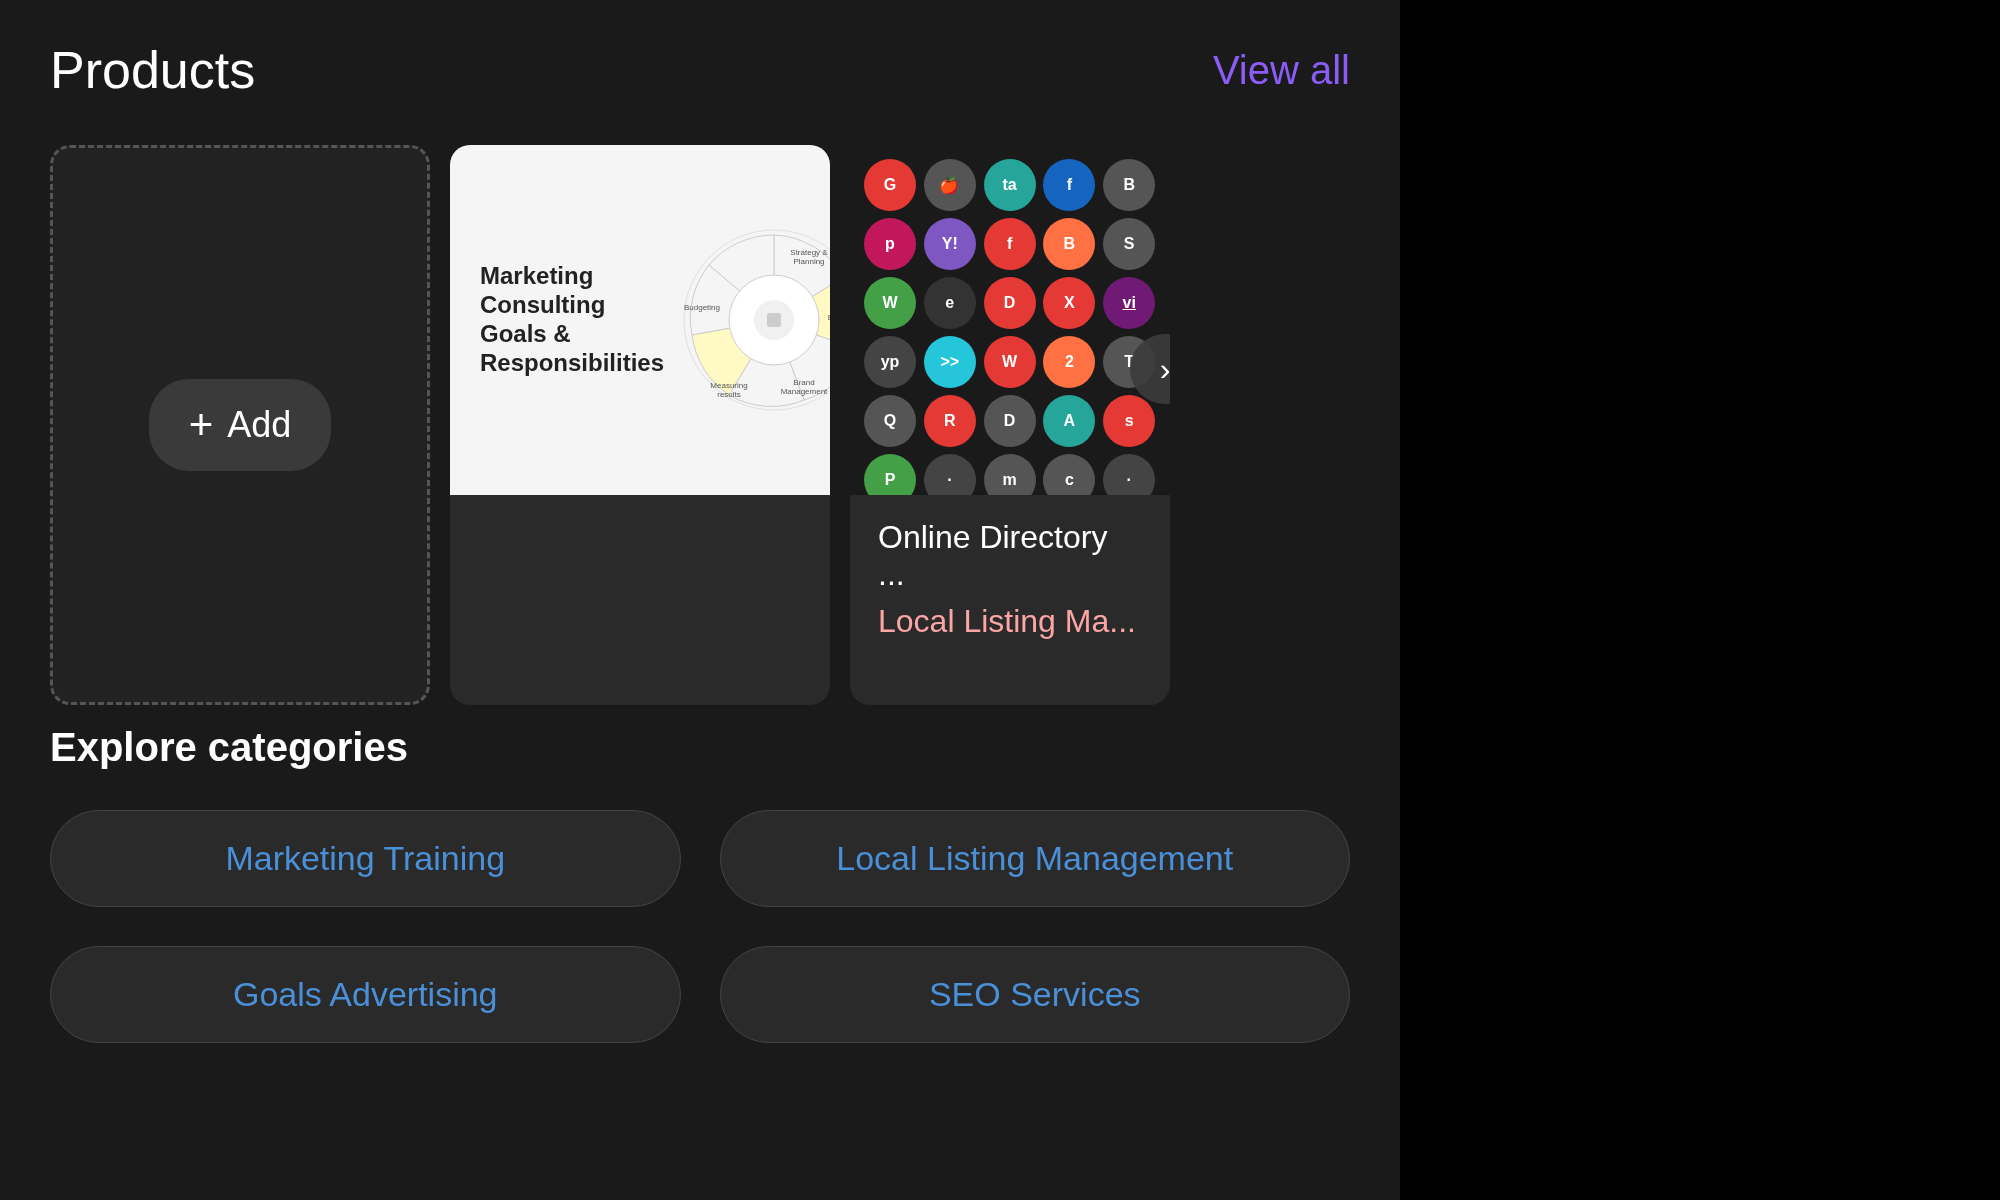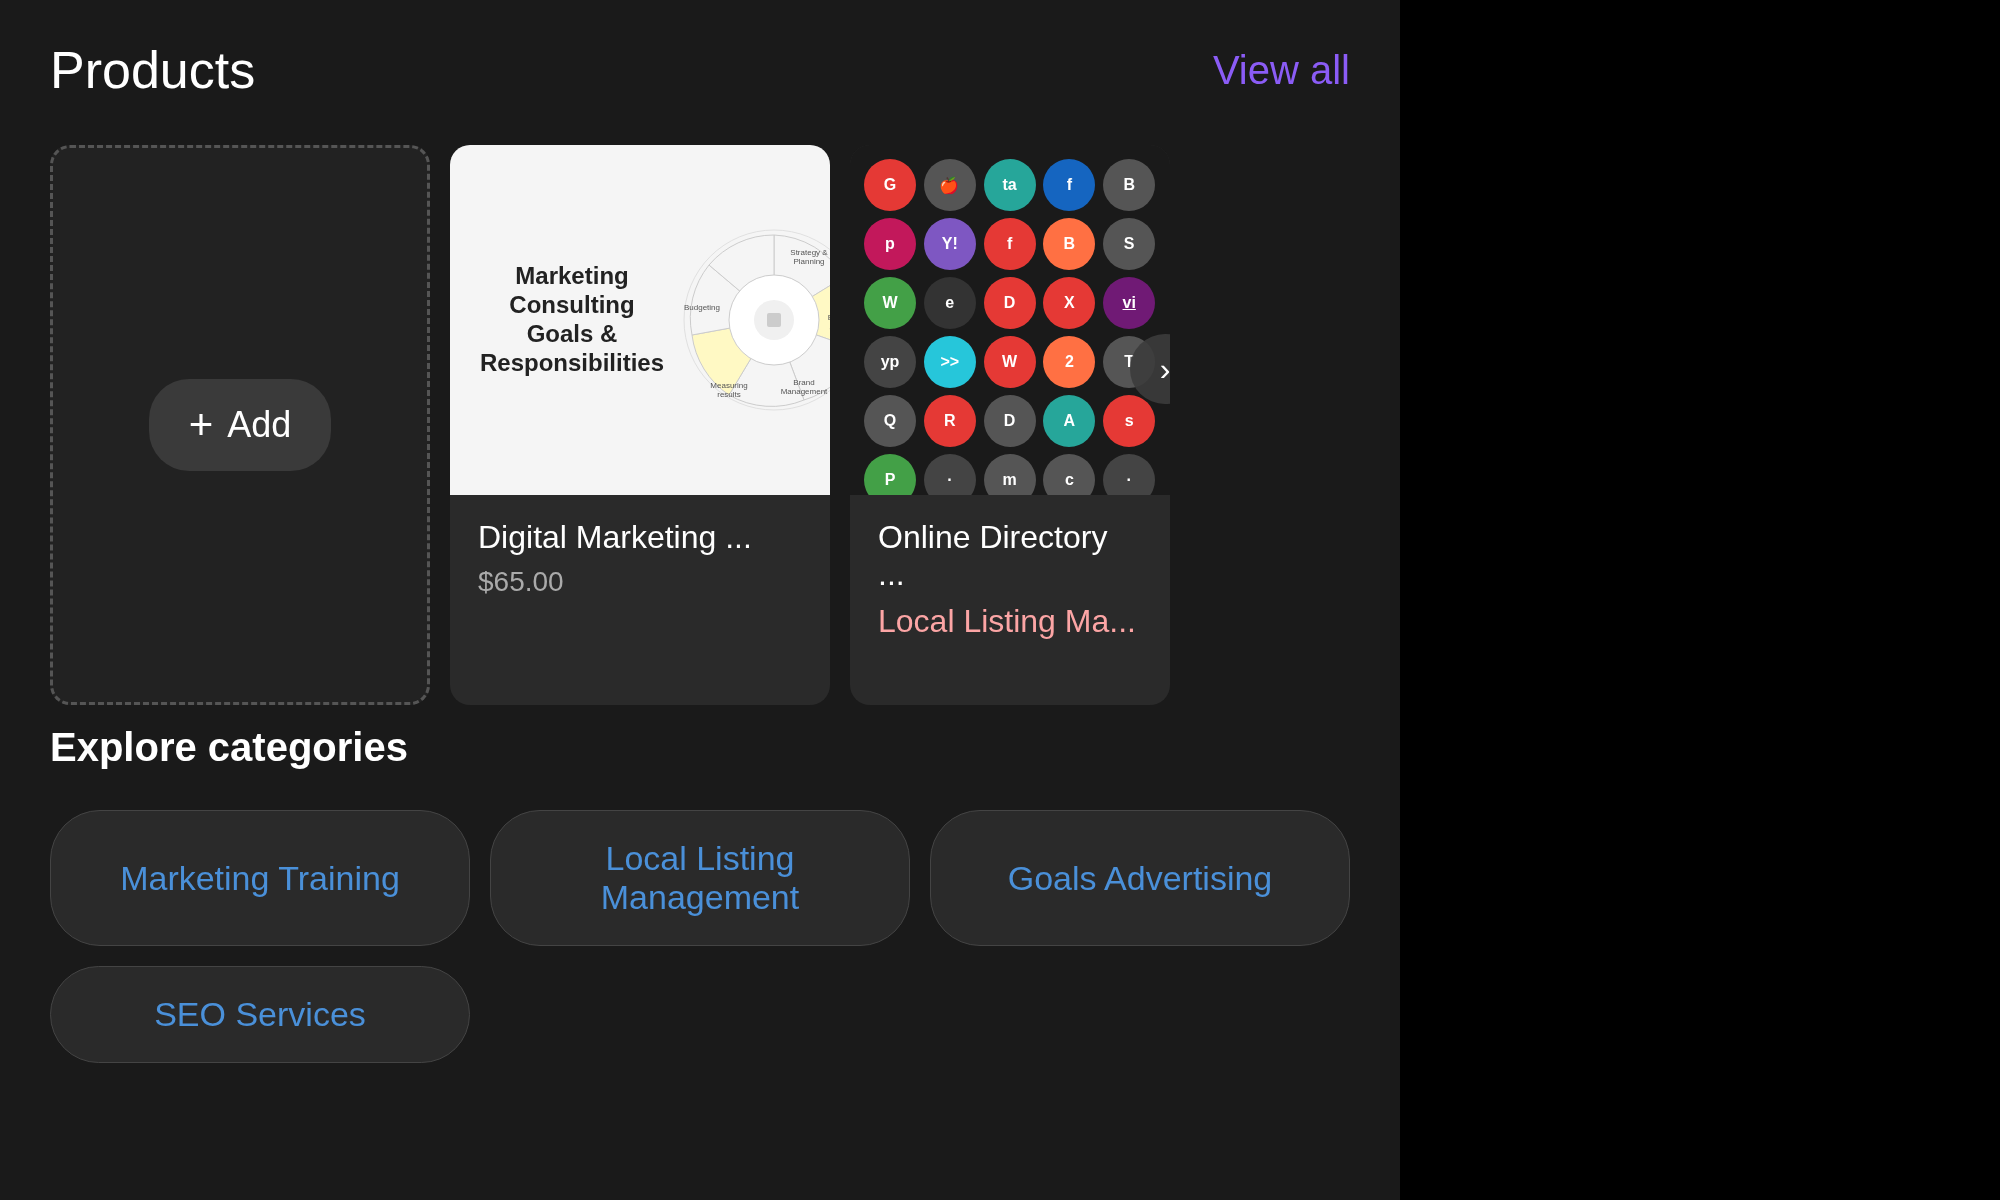--- a/index.html
+++ b/index.html
@@ -118,21 +118,20 @@
     .dm-content {
       display: flex;
       width: 100%;
       height: 100%;
       align-items: center;
     }
 
     .dm-text-block {
       flex: 0 0 160px;
       padding: 10px;
-      text-align: center;
     }
 
     .dm-title {
       font-size: 24px;
       font-weight: 700;
       color: #222;
       line-height: 1.2;
     }
 
     .dm-chart {
@@ -213,22 +212,22 @@
 
     .explore-title {
       color: #ffffff;
       font-size: 40px;
       font-weight: 600;
       margin-bottom: 40px;
     }
 
     .categories-grid {
       display: grid;
-      grid-template-columns: 1fr 1fr 1fr;
-      gap: 20px;
+      grid-template-columns: 1fr 1fr;
+      gap: 39px;
     }
 
     .category-btn {
       background-color: #2a2a2a;
       border: 1px solid #444444;
       border-radius: 50px;
       padding: 28px 40px;
       color: #4a90d9;
       font-size: 34px;
       cursor: pointer;
@@ -312,24 +311,20 @@
                 <text x="170" y="110" font-size="8" fill="#555" text-anchor="middle">analysis</text>
                 <text x="130" y="165" font-size="8" fill="#555" text-anchor="middle">Brand</text>
                 <text x="130" y="174" font-size="8" fill="#555" text-anchor="middle">Management</text>
                 <text x="55" y="168" font-size="8" fill="#555" text-anchor="middle">Measuring</text>
                 <text x="55" y="177" font-size="8" fill="#555" text-anchor="middle">results</text>
                 <text x="28" y="90" font-size="8" fill="#555" text-anchor="middle">Budgeting</text>
               </svg>
             </div>
           </div>
         </div>
-        <div class="product-card-info">
-          <div class="product-name">Digital Marketing ...</div>
-          <div class="product-price">$65.00</div>
-        </div>
       </div>
 
       <div class="product-card-partial" style="position:relative;">
         <div class="product-card-image od-image" style="height:350px; display:grid; grid-template-columns: repeat(5,1fr); gap:7px; padding:14px; background:#1a1a1a; align-content:start;">
 
           <div class="icon-circle" style="background:#e53935;">G</div>
           <div class="icon-circle" style="background:#555555;">🍎</div>
           <div class="icon-circle" style="background:#26a69a;">ta</div>
           <div class="icon-circle" style="background:#1565c0;">f</div>
           <div class="icon-circle" style="background:#555555;">B</div>

